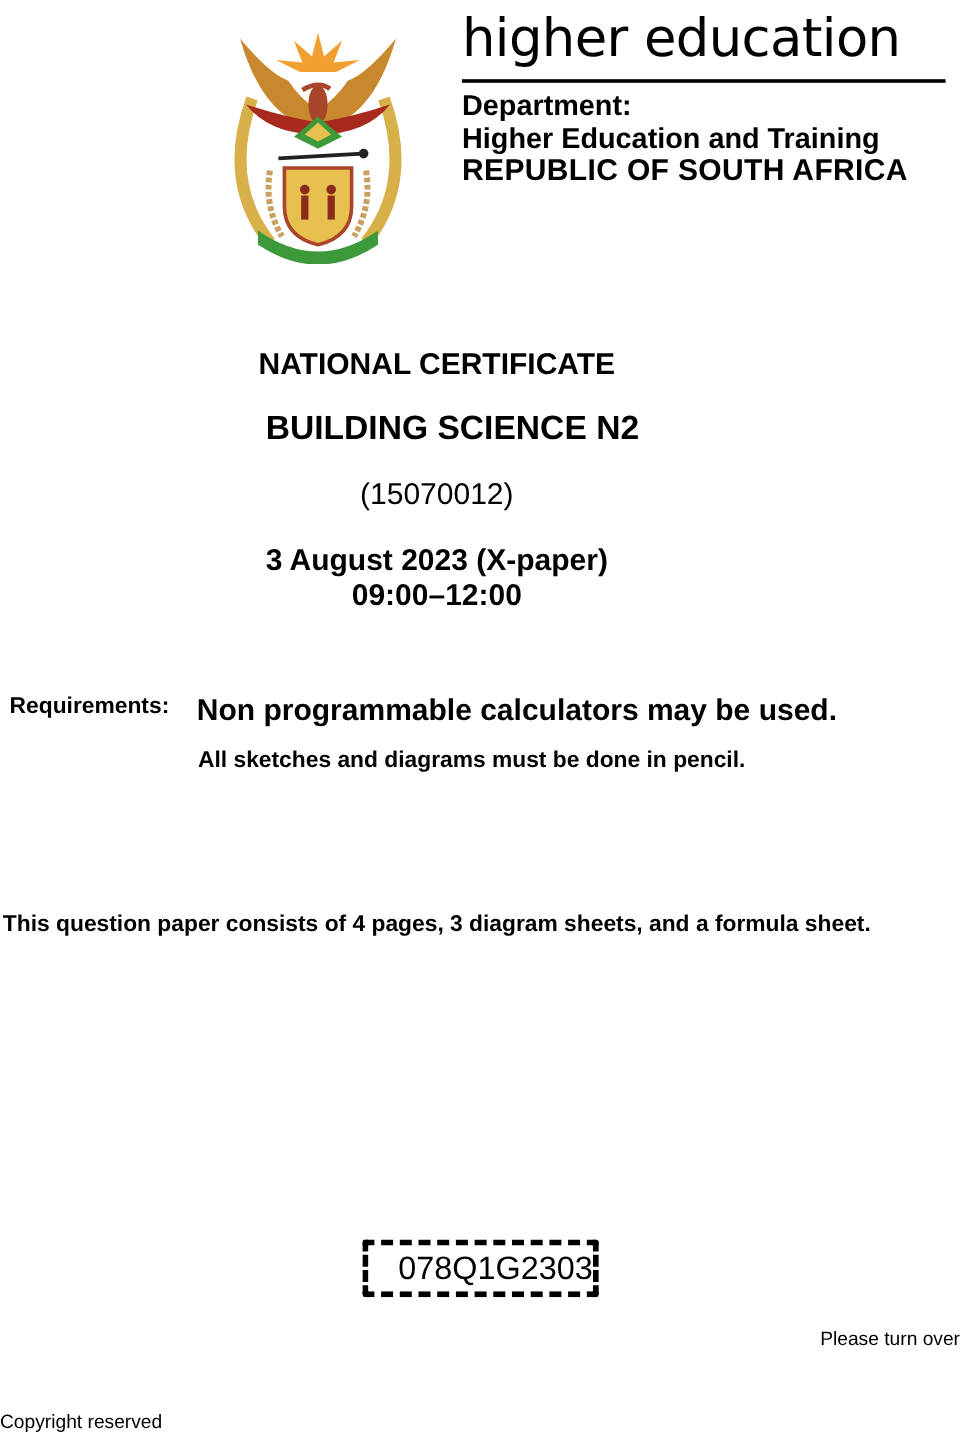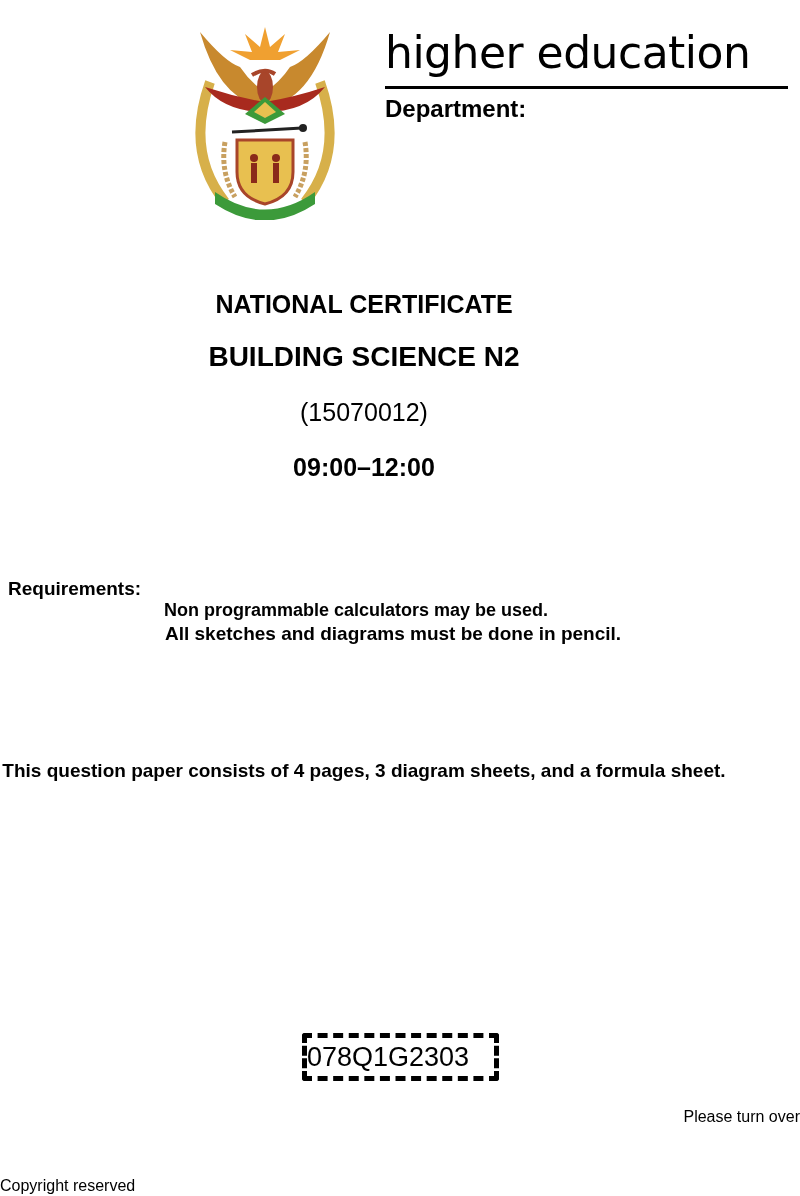--- a/index.html
+++ b/index.html
@@ -1,37 +1,37 @@
 <!DOCTYPE html>
 <html><head>
 <meta charset="utf-8">
 <style>
   html, body { margin: 0; padding: 0; background: #ffffff; }
   body { width: 800px; height: 1196px; position: relative; overflow: hidden;
          font-family: "Liberation Sans", sans-serif; color: #000; }
   .abs { position: absolute; }
   .crest { left: 180px; top: 12px; width: 170px; height: 208px; }
-  .brand { left: 385px; top: 12px; width: 410px; margin-top: 20px; }
+  .brand { left: 385px; top: 12px; width: 410px; }
   .brand-title { font-family: "DejaVu Sans", sans-serif; font-size: 44px; line-height: 42px;
                  letter-spacing: -0.5px; margin: 0; font-weight: normal; }
   .brand-rule { height: 3px; background: #000; width: 403px; margin-top: 12px; }
   .dept { font-size: 24px; line-height: 27px; margin-top: 6px; font-weight: bold; }
   .dept-country { font-weight: bold; font-size: 25px; line-height: 27px; letter-spacing: 0.3px; }
   .center { left: 0; width: 728px; text-align: center; }
   .t-cert { top: 290px; font-size: 25px; font-weight: bold; }
-  .t-subject { top: 341px; font-size: 28px; font-weight: bold; }
+  .t-subject { top: 341px; font-size: 28px; font-weight: bold; padding-left: 13px; }
   .t-code { top: 398px; font-size: 25px; }
   .t-date { top: 453px; font-size: 25px; font-weight: bold; line-height: 29px; }
   .req-label { left: 8px; top: 578px; font-size: 19px; font-weight: bold; }
-  .req-1 { left: 164px; top: 600px; font-size: 18px; font-weight: bold; }
+  .req-1 { left: 164px; top: 578px; font-size: 25px; font-weight: bold; }
   .req-2 { left: 165px; top: 623px; font-size: 19px; font-weight: bold; }
   .t-consists { top: 760px; font-size: 19px; font-weight: bold; }
   .codebox { left: 302px; top: 1033px; width: 187px; height: 38px;
              border: 5px dashed #000; border-radius: 3px;
-             font-size: 27px; text-align: left; line-height: 38px; }
+             font-size: 27px; text-align: right; line-height: 38px; }
   .foot-left { left: 0; top: 1177px; font-size: 16px; }
   .foot-right { right: 0; top: 1108px; font-size: 16px; }
 </style>
 </head>
 <body>
 
 <div class="abs crest">
   <svg width="170" height="208" viewBox="0 0 170 208">
 
     <path d="M30 70 Q5 140 45 190" stroke="#d7b04a" stroke-width="10" fill="none"></path>
@@ -63,26 +63,29 @@
     <path d="M125 130 Q130 160 115 185" stroke="#c8a060" stroke-width="5" fill="none" stroke-dasharray="4 2"></path>
 
     <path d="M35 180 Q85 215 135 180 L135 192 Q85 225 35 192 Z" fill="#3c9a3a"></path>
   </svg>
 </div>
 
 <div class="abs brand">
   <div class="brand-title">higher education</div>
   <div class="brand-rule"></div>
   <div class="dept">Department:</div>
+  <div class="dept" style="margin-top:0">Higher Education and Training</div>
+  <div class="dept-country">REPUBLIC OF SOUTH AFRICA</div>
 </div>
 
 <div class="abs center t-cert">NATIONAL CERTIFICATE</div>
 <div class="abs center t-subject">BUILDING SCIENCE N2</div>
 <div class="abs center t-code">(15070012)</div>
 <div class="abs center t-date">
+  <div>3 August 2023 (X-paper)</div>
   <div>09:00–12:00</div>
 </div>
 
 <div class="abs req-label">Requirements:</div>
 <div class="abs req-1">Non programmable calculators may be used.</div>
 <div class="abs req-2">All sketches and diagrams must be done in pencil.</div>
 
 <div class="abs center t-consists">This question paper consists of 4 pages, 3 diagram sheets, and a formula sheet.</div>
 
 <div class="abs codebox">078Q1G2303</div>

